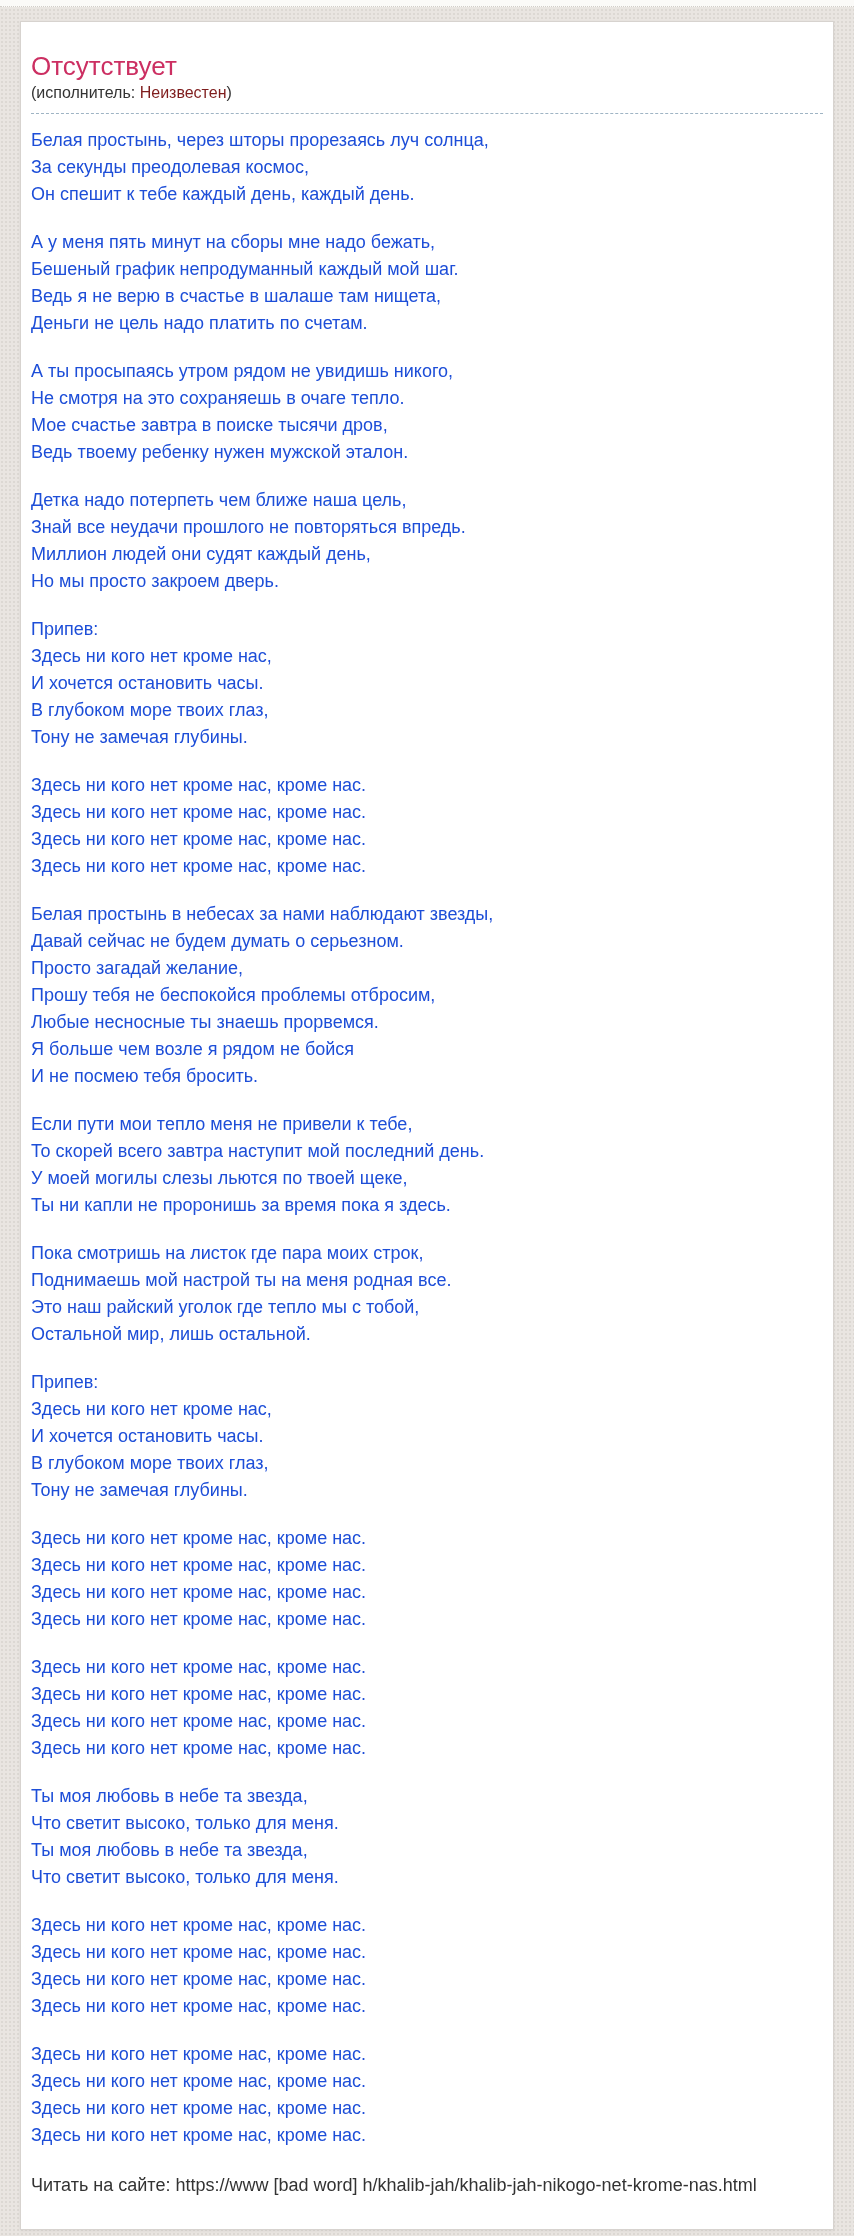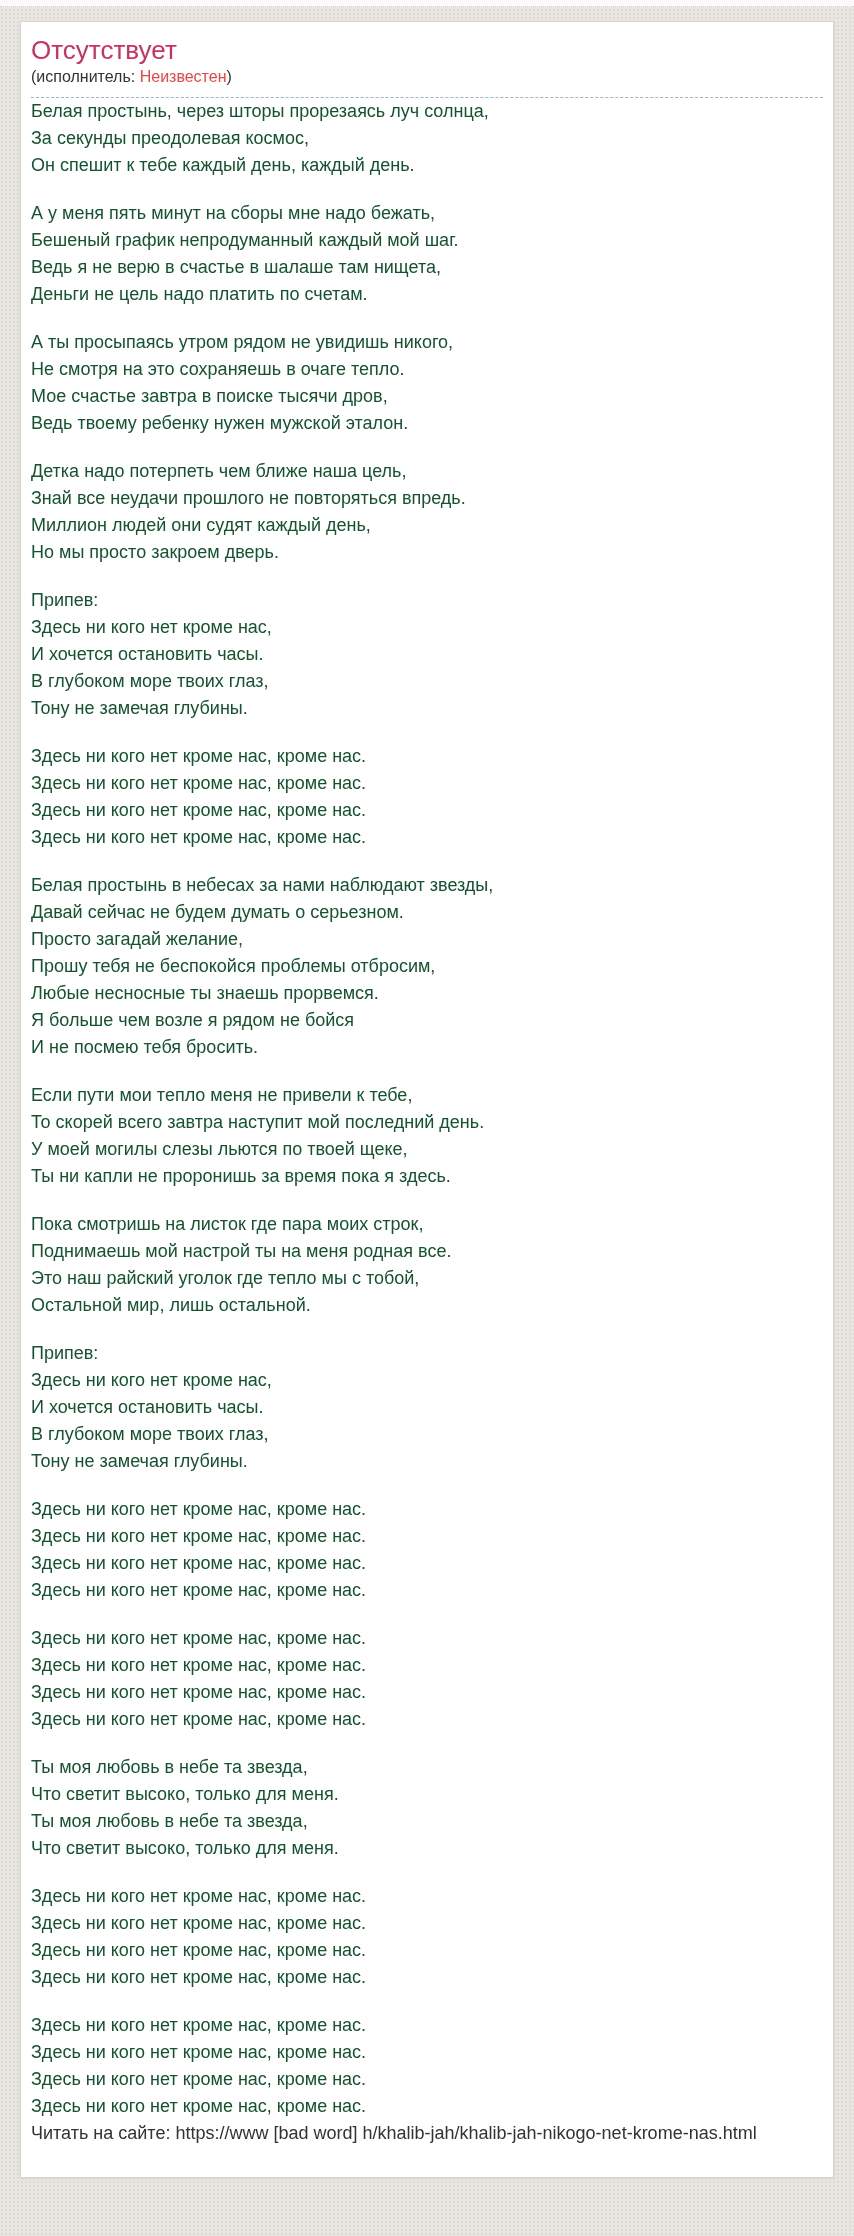--- a/index.html
+++ b/index.html
@@ -15,54 +15,56 @@
   .top-strip {
     height: 6px;
     background: #fbfaf8;
     border-bottom: 1px dotted #d2cec9;
   }
   .card {
     margin: 14px 20px 0 20px;
     background: #ffffff;
     border: 1px solid #d7d3cf;
     box-shadow: 0 1px 3px rgba(0,0,0,0.06);
-    padding: 10px 10px 30px 10px;
+    padding: 26px 10px 30px 10px;
     box-sizing: border-box;
     overflow: hidden;
   }
   .header {
     border-bottom: 1px dashed #9fb4c4;
     padding: 2px 0 9px 0;
   }
   .title {
     margin: 2px 0 1px 0;
     font-size: 26px;
     font-weight: 400;
     color: #cc2f62;
     line-height: 1.15;
   }
   .artist-line {
     font-size: 16px;
     color: #333333;
     line-height: 1.3;
   }
   .artist-line a {
-    color: #ef4444;
+    color: #7f1d1d;
     text-decoration: none;
     cursor: pointer;
   }
   .lyrics {
+    margin-top: 13px;
     font-size: 18px;
     line-height: 27px;
-    color: #14532d;
+    color: #1d4ed8;
   }
   .stanza { margin: 0 0 21px 0; }
   .stanza:last-child { margin-bottom: 0; }
   .line { white-space: nowrap; }
   .footer {
+    margin-top: 23px;
     font-size: 18px;
     line-height: 27px;
     color: #333333;
     white-space: nowrap;
     overflow: hidden;
   }
 </style>
 </head>
 <body>
 

